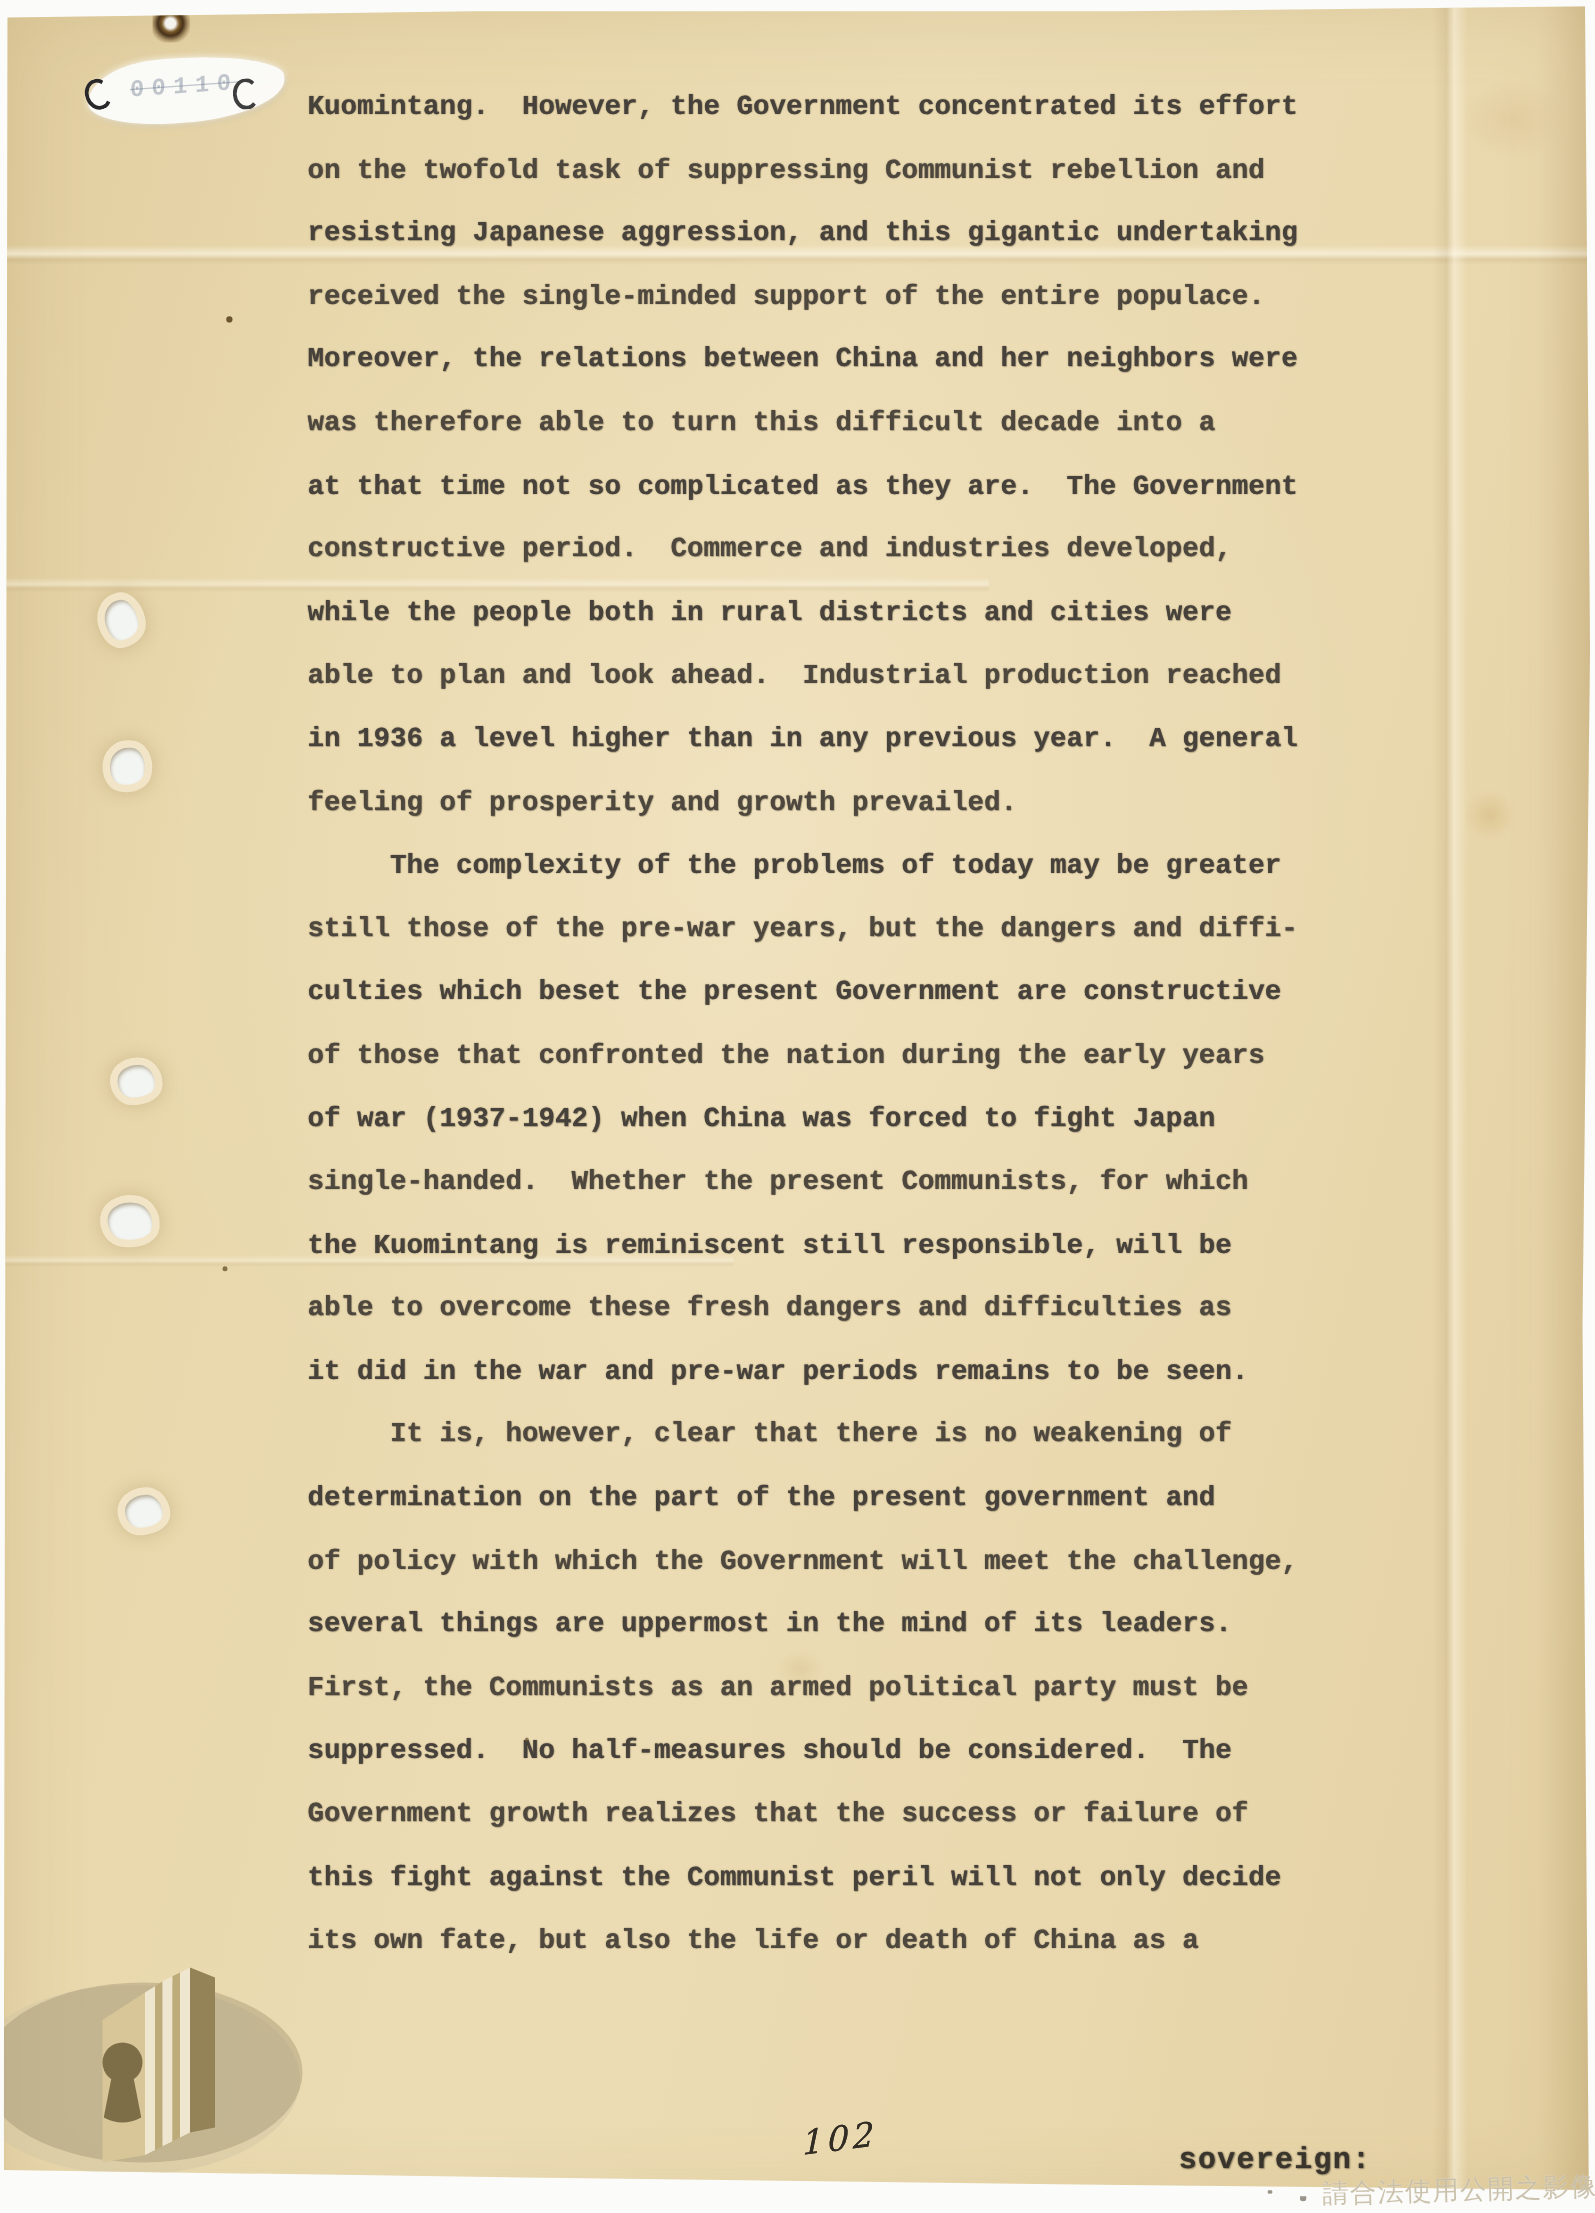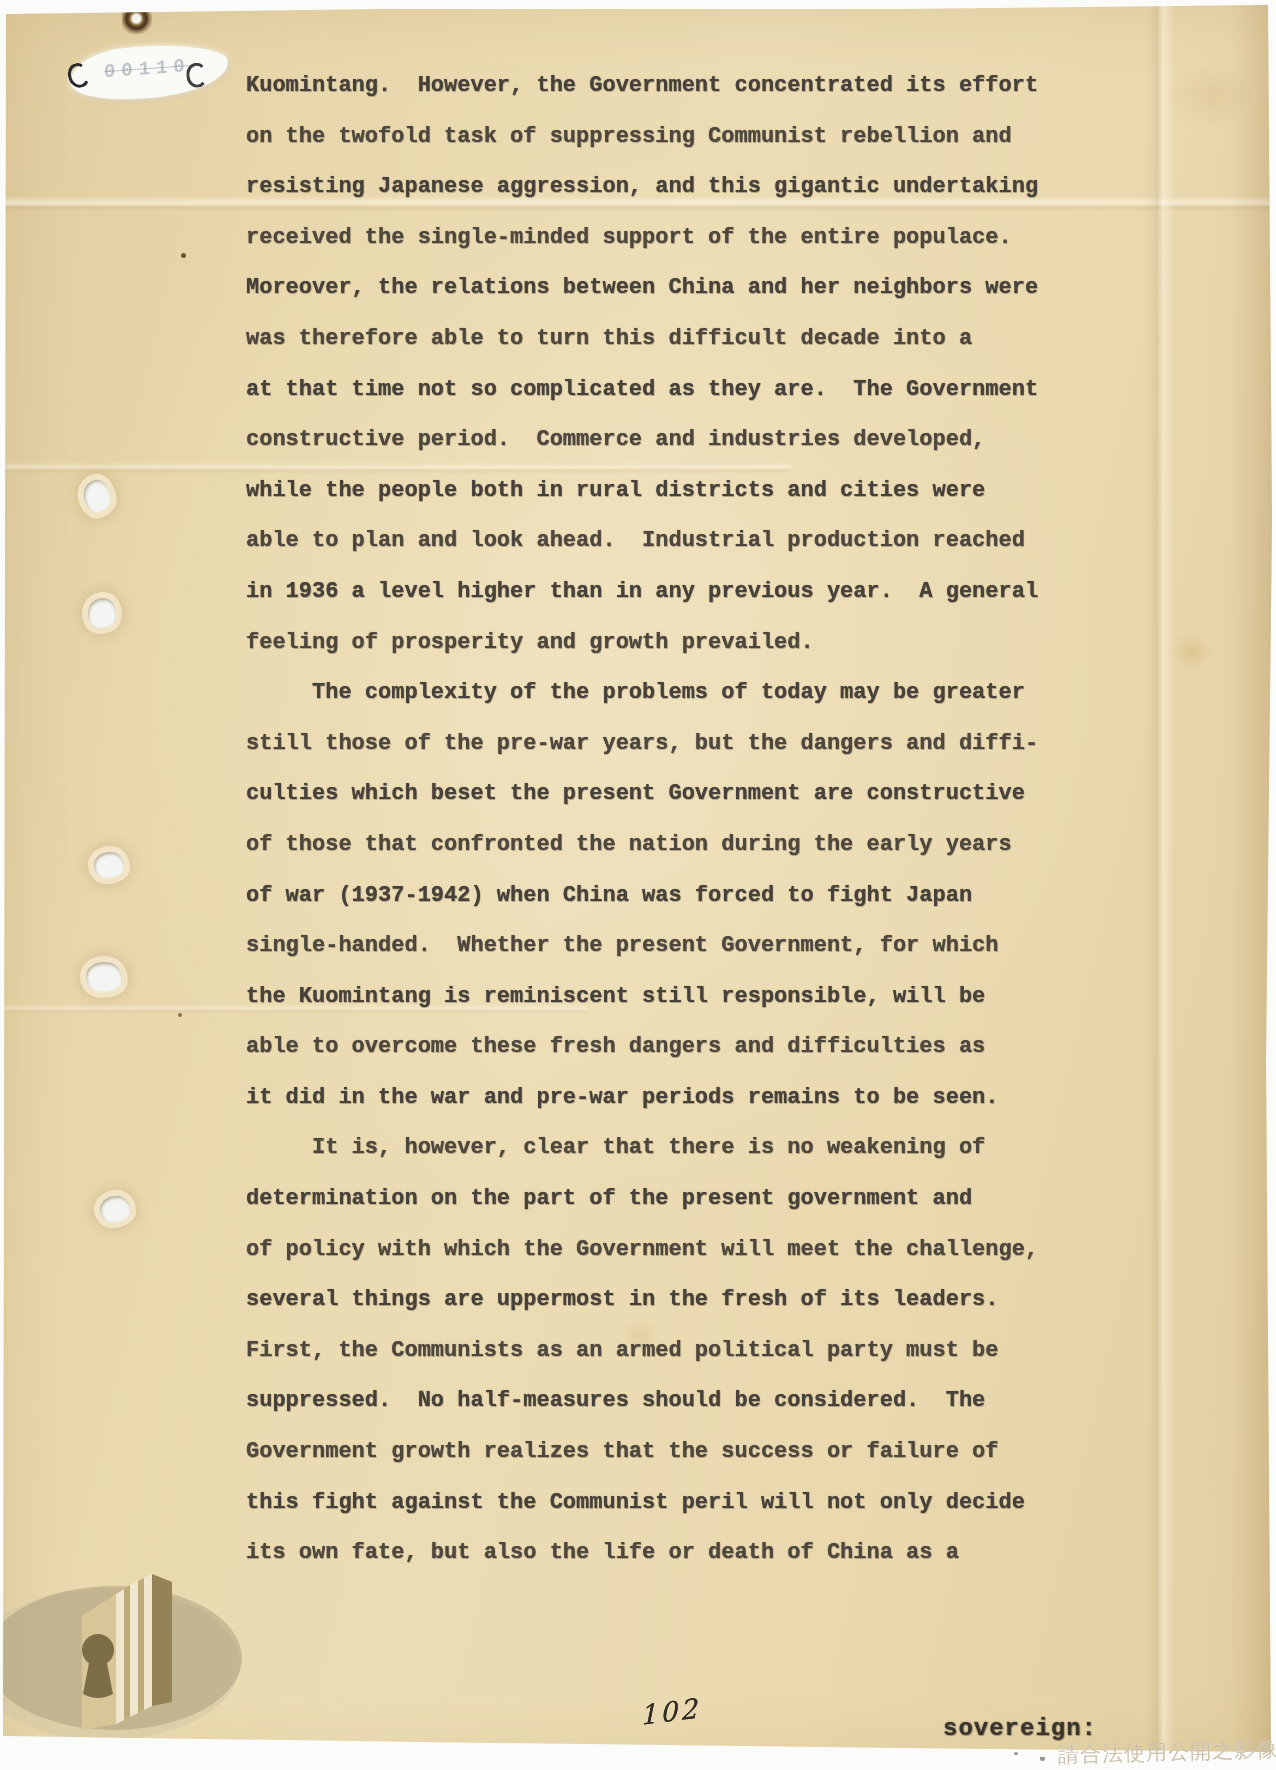--- a/index.html
+++ b/index.html
@@ -146,28 +146,28 @@
       <div class="tline">constructive period.  Commerce and industries developed,</div>
       <div class="tline">while the people both in rural districts and cities were</div>
       <div class="tline">able to plan and look ahead.  Industrial production reached</div>
       <div class="tline">in 1936 a level higher than in any previous year.  A general</div>
       <div class="tline">feeling of prosperity and growth prevailed.</div>
       <div class="tline">     The complexity of the problems of today may be greater</div>
       <div class="tline">still those of the pre-war years, but the dangers and diffi-</div>
       <div class="tline">culties which beset the present Government are constructive</div>
       <div class="tline">of those that confronted the nation during the early years</div>
       <div class="tline">of war (1937-1942) when China was forced to fight Japan</div>
-      <div class="tline">single-handed.  Whether the present Government, for which</div>
+      <div class="tline">single-handed.  Whether the present Communists, for which</div>
       <div class="tline">the Kuomintang is reminiscent still responsible, will be</div>
       <div class="tline">able to overcome these fresh dangers and difficulties as</div>
       <div class="tline">it did in the war and pre-war periods remains to be seen.</div>
       <div class="tline">     It is, however, clear that there is no weakening of</div>
       <div class="tline">determination on the part of the present government and</div>
       <div class="tline">of policy with which the Government will meet the challenge,</div>
-      <div class="tline">several things are uppermost in the fresh of its leaders.</div>
+      <div class="tline">several things are uppermost in the mind of its leaders.</div>
       <div class="tline">First, the Communists as an armed political party must be</div>
       <div class="tline">suppressed.  No half-measures should be considered.  The</div>
       <div class="tline">Government growth realizes that the success or failure of</div>
       <div class="tline">this fight against the Communist peril will not only decide</div>
       <div class="tline">its own fate, but also the life or death of China as a</div>
     </div>
 
   <div class="whiteout">
     <span class="fluid"></span>
     <span class="remnant">00110</span>

